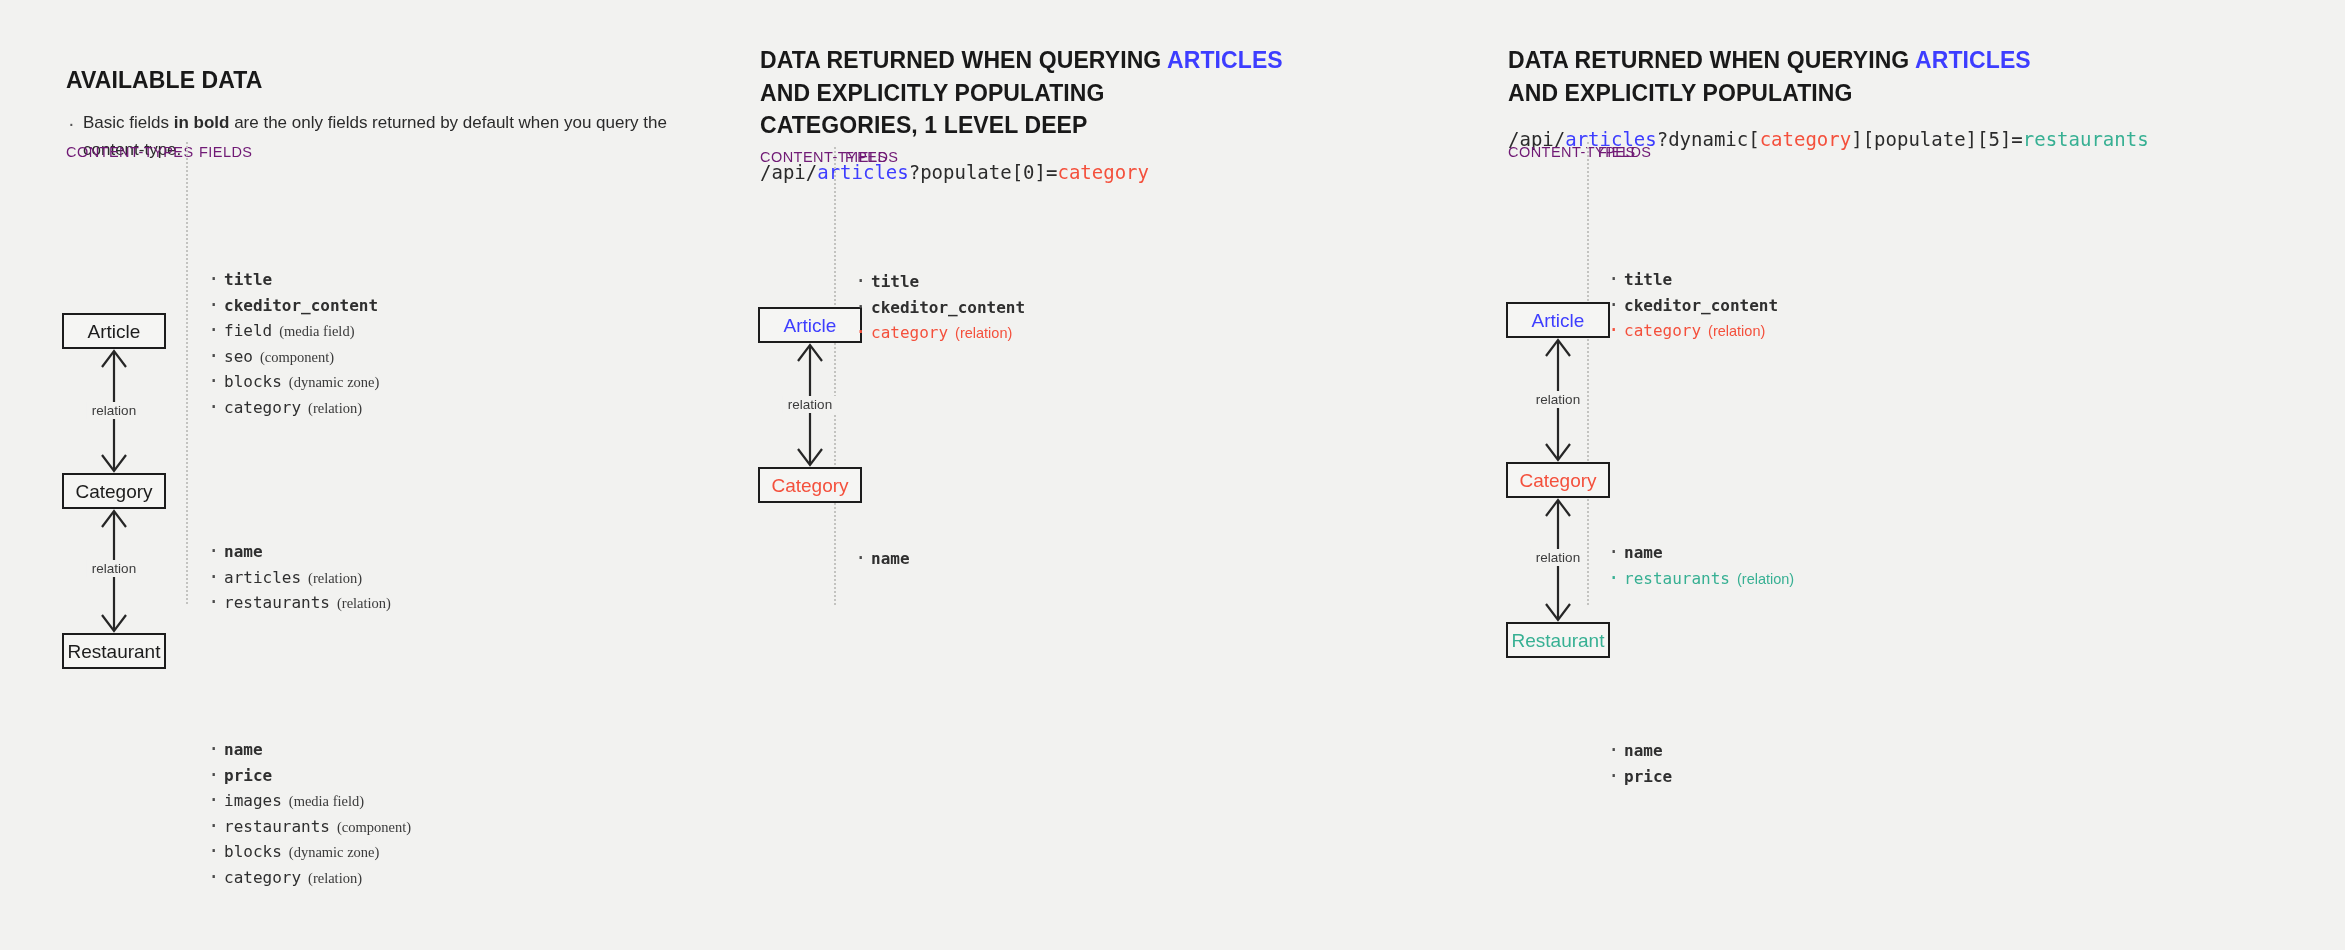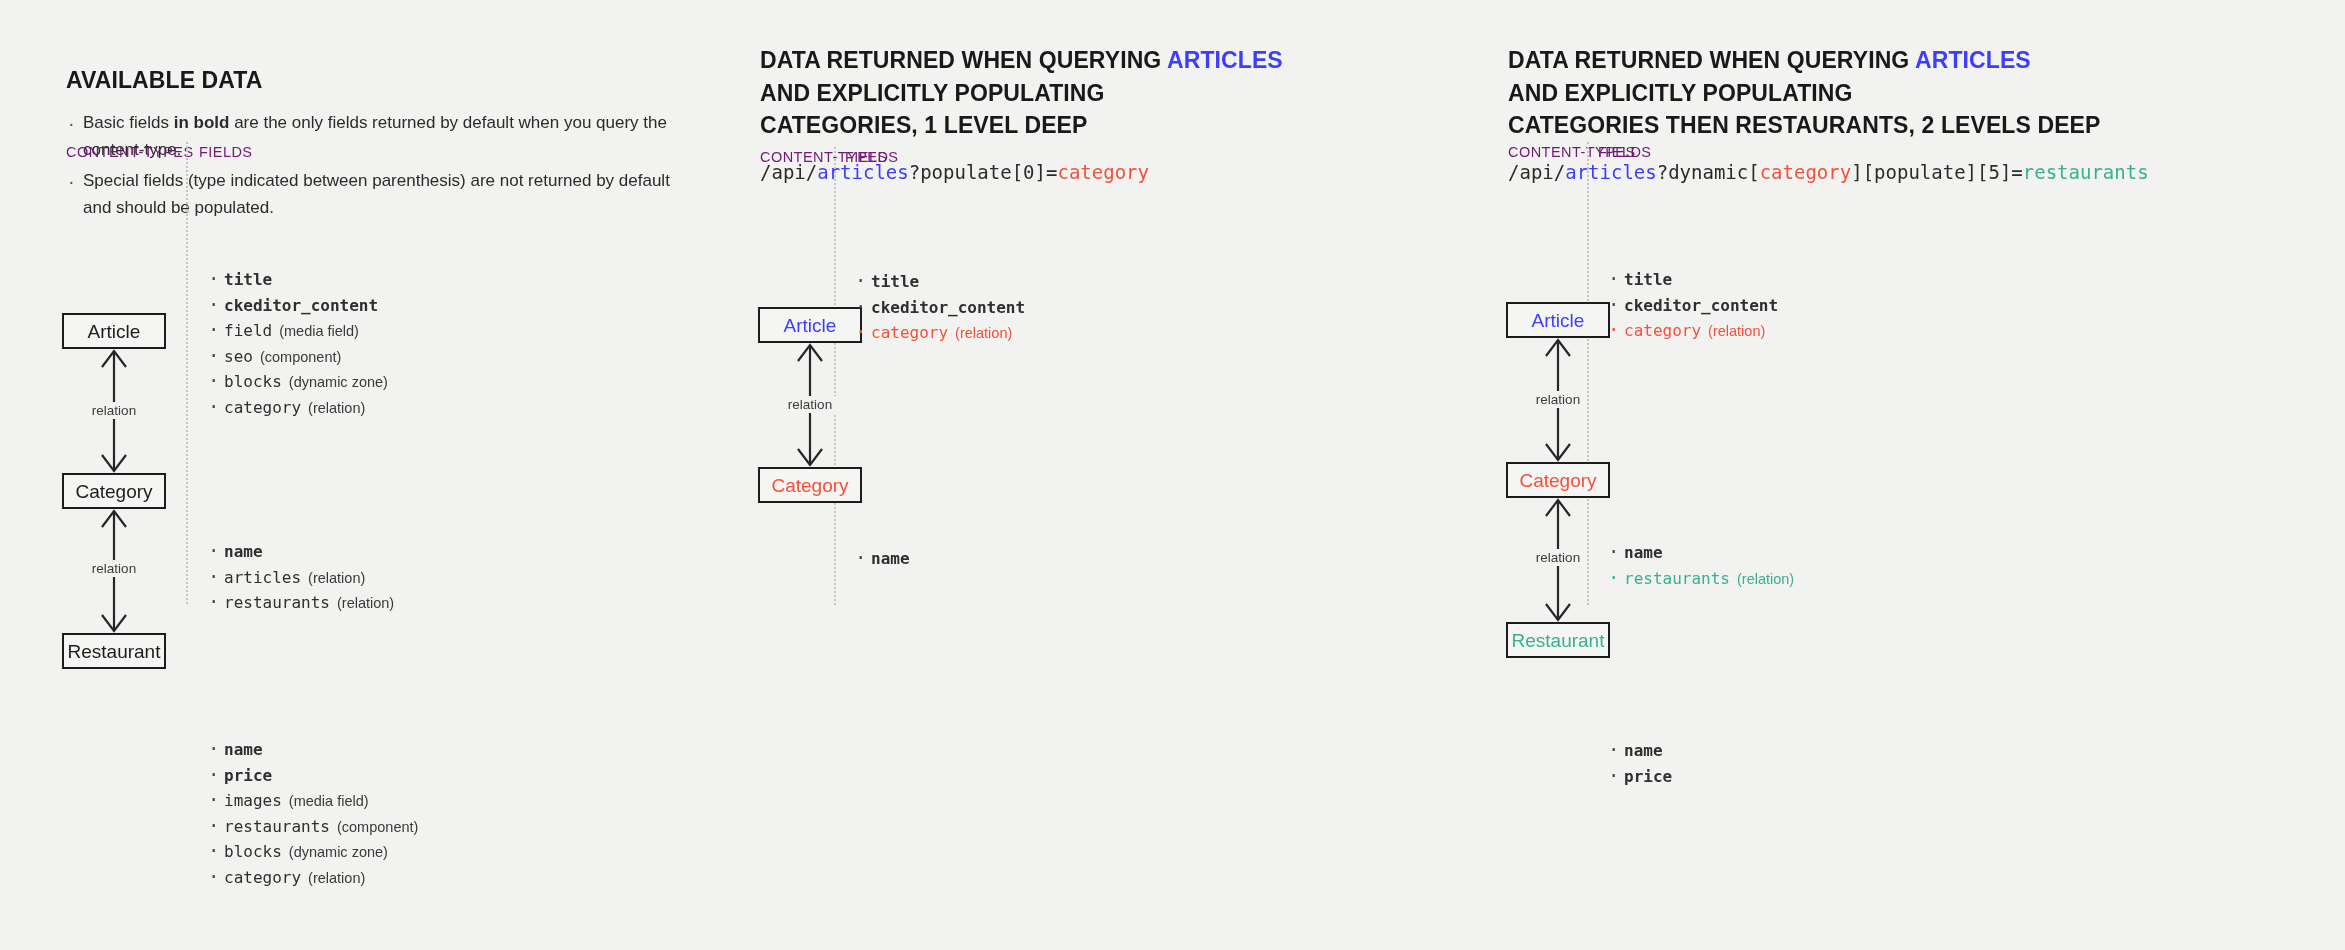--- a/index.html
+++ b/index.html
@@ -160,34 +160,33 @@
   .field-group li.red   { color: #f4503c; }
   .field-group li.red:before   { color: #f4503c; }
   .field-group li.teal  { color: #37b093; }
   .field-group li.teal:before  { color: #37b093; }
   .field-group .ftype {
     font-family: "Liberation Sans", sans-serif;
     font-size: 14.5px;
     padding-left: 7px;
     color: inherit;
   }
-  .field-group li:not(.red):not(.teal) .ftype { color: #3a3a3a; }
+  .field-group li:not(.red):not(.teal) .ftype { color: #3a3a3a; font-family: Liberation Serif, serif; }
 </style>
 </head>
 <body>
 
 <div class="page">
 
   <section class="panel panel-1">
 
     <h2 class="heading">AVAILABLE DATA</h2>
 
     <ul class="intro-list">
       <li>Basic fields <b>in bold</b> are the only fields returned by default when you query the content-type.</li>
-      <li>Special fields (type indicated between parenthesis) are not returned by default<br>and should be populated.</li>
     </ul>
 
     <div class="col-caption" style="left:66px; top:144px;">CONTENT-TYPES</div>
     <div class="col-caption" style="left:199px; top:144px;">FIELDS</div>
 
     <div class="divider" style="left:186px; top:142px; height:462px;"></div>
 
     <div class="ct-box" style="left:62px; top:313px; width:104px; height:36px;">
       <span>Article</span>
     </div>
@@ -275,21 +274,20 @@
     <ul class="field-group" style="left:152px; top:551px;">
       <li class="basic"><span class="fname">name</span></li>
     </ul>
   </section>
 
   <section class="panel panel-3">
 
     <h2 class="heading">
       <span>DATA RETURNED WHEN QUERYING </span><span class="accent-blue">ARTICLES</span><br>
       <span>AND EXPLICITLY POPULATING</span><br>
-      <span>CATEGORIES THEN RESTAURANTS, 2 LEVELS DEEP</span>
     </h2>
 
     <div class="api-path"><span>/api/</span><span class="blue">articles</span><span>?dynamic[</span><span class="red">category</span><span>][populate][5]=</span><span class="teal">restaurants</span></div>
 
     <div class="col-caption" style="left:38px; top:144px;">CONTENT-TYPES</div>
     <div class="col-caption" style="left:128px; top:144px;">FIELDS</div>
 
     <div class="divider" style="left:117px; top:142px; height:463px;"></div>
 
     <div class="ct-box blue" style="left:36px; top:302px; width:104px; height:36px;">

